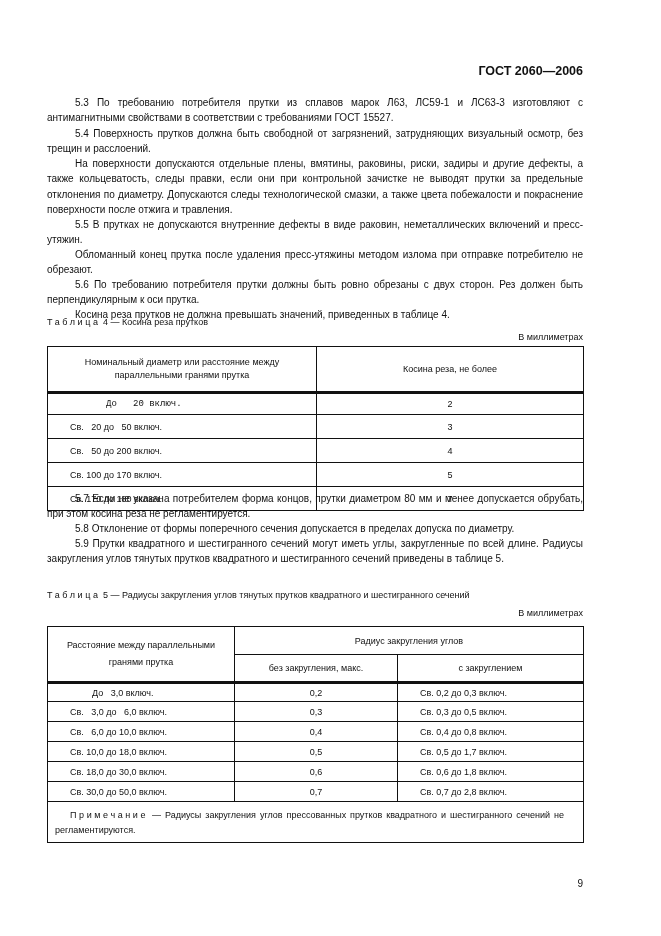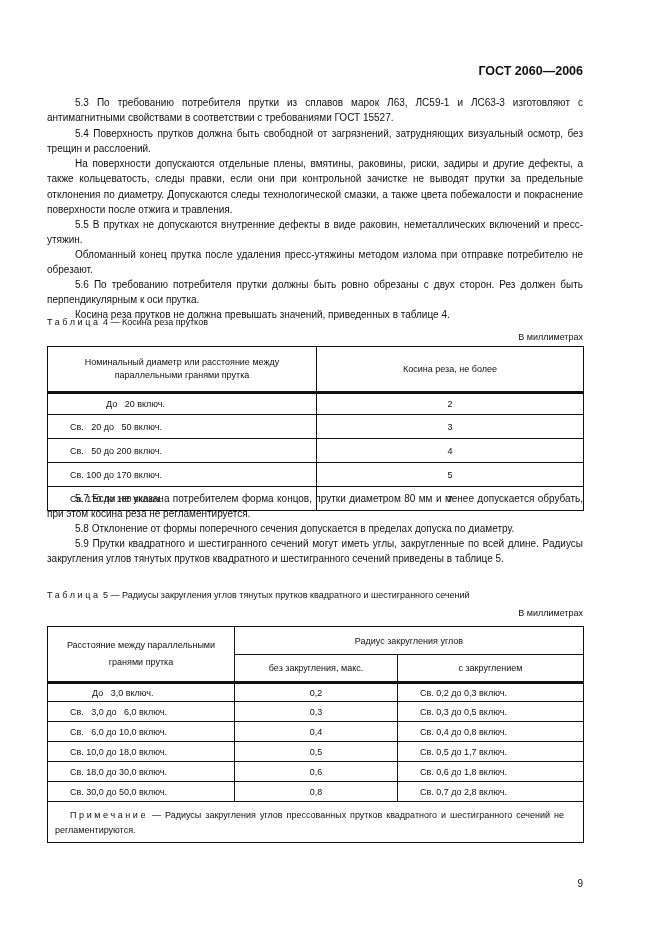--- a/index.html
+++ b/index.html
@@ -40,21 +40,21 @@
   <colgroup>
       <col style="width:269px">
       <col>
     </colgroup>
   <tbody>
       <tr style="height:46px;">
     <td class="c" style="padding:0 30px; line-height:13px;">Номинальный диаметр или расстояние между параллельными гранями прутка</td>
     <td class="c">Косина реза, не более</td>
   </tr>
   <tr class="thick" style="height:22px;">
-    <td class="l" style="padding-left:58px;white-space:pre;">До   20 включ.</td>
+    <td class="l" style="padding-left:58px;white-space:pre;font-family:Liberation Mono, monospace;">До   20 включ.</td>
     <td class="c">2</td>
   </tr>
   <tr style="height:24px;">
     <td class="l" style="white-space:pre;">Св.   20 до   50 включ.</td>
     <td class="c">3</td>
   </tr>
   <tr style="height:24px;">
     <td class="l" style="white-space:pre;">Св.   50 до 200 включ.</td>
     <td class="c">4</td>
   </tr>
@@ -111,21 +111,21 @@
     <td class="c">0,5</td>
     <td class="l" style="padding-left:22px;">Св. 0,5 до 1,7 включ.</td>
   </tr>
   <tr style="height:20px;">
     <td class="l" style="white-space:pre;">Св. 18,0 до 30,0 включ.</td>
     <td class="c">0,6</td>
     <td class="l" style="padding-left:22px;">Св. 0,6 до 1,8 включ.</td>
   </tr>
   <tr style="height:20px;">
     <td class="l" style="white-space:pre;">Св. 30,0 до 50,0 включ.</td>
-    <td class="c">0,8</td>
+    <td class="c">0,7</td>
     <td class="l" style="padding-left:22px;">Св. 0,7 до 2,8 включ.</td>
   </tr>
   <tr>
     <td colspan="3" class="note"><span style="display:inline-block;width:15px;"></span><span class="sp">Примечание</span><span> — Радиусы закругления углов прессованных прутков квадратного и шестигранного сечений не регламентируются.</span></td>
   </tr>
 </tbody>
   </table>
 
 <div class="pg">9</div>
 

